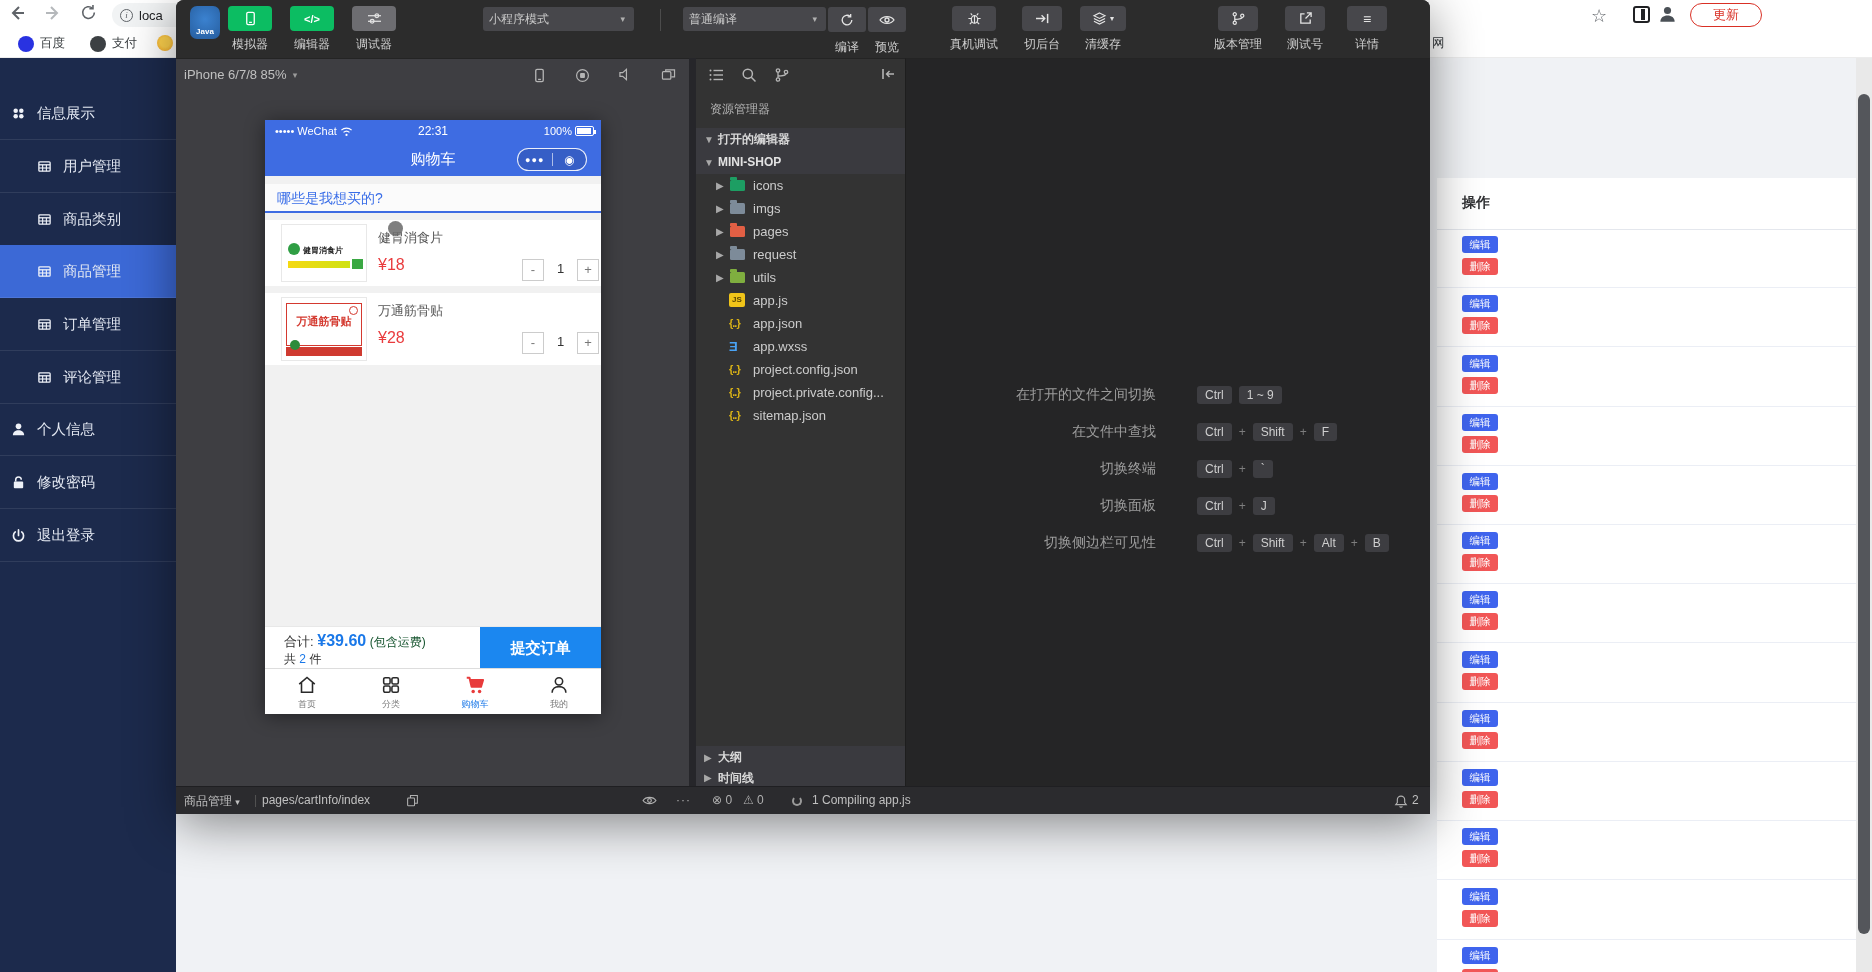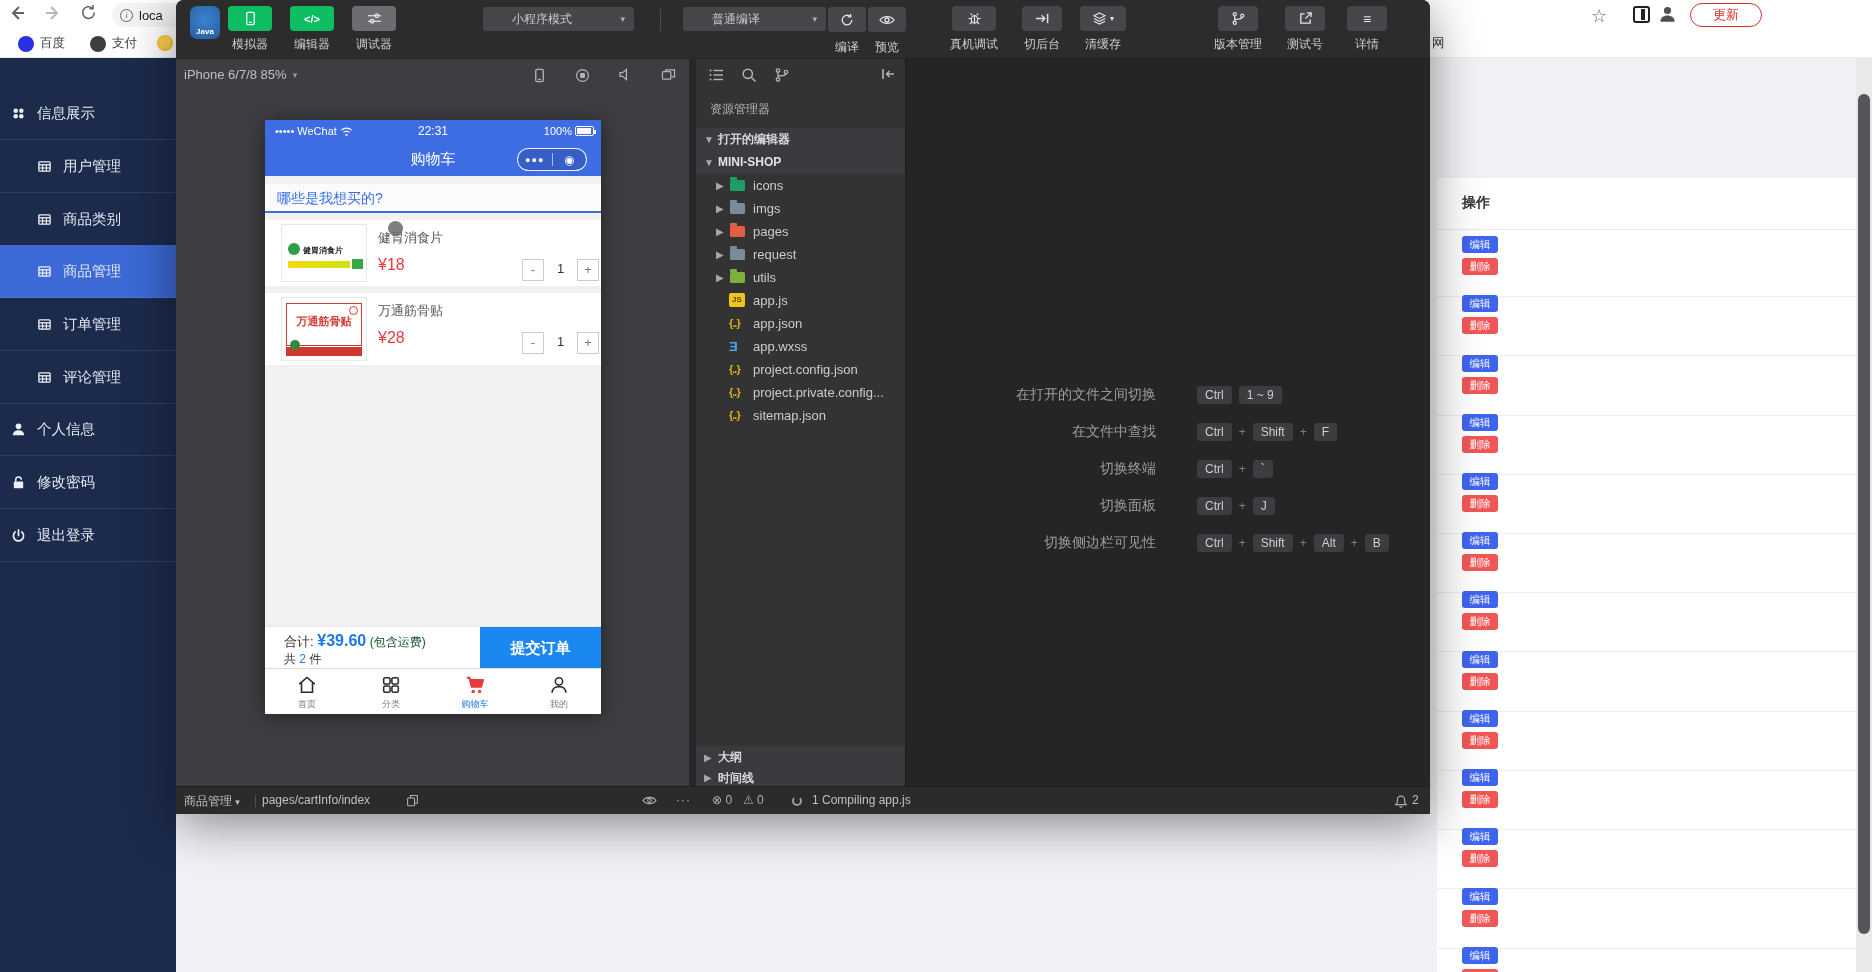--- a/index.html
+++ b/index.html
@@ -17,21 +17,21 @@
   .bm-item { position:absolute; top:5px; display:flex; align-items:center; gap:6px; font-size:12.5px; color:#3c4043; }
   .upd-pill { position:absolute; left:1690px; top:3px; width:72px; height:24px; border:1.5px solid #d93025; border-radius:13px; color:#d93025; font-size:13px; text-align:center; line-height:21px; background:#fff; }
   .sq-icon { position:absolute; left:1633px; top:6px; width:17px; height:17px; border:2px solid #202124; border-radius:3px; }
   .sq-icon::after { content:""; position:absolute; right:3px; top:1px; bottom:1px; width:4px; background:#202124; }
 
   
   .admin-main { position:absolute; left:176px; top:58px; width:1696px; height:914px; background:#f0f2f5; }
   .admin-table { position:absolute; left:1261px; top:120px; width:419px; height:794px; background:#fff; }
   .ops-header { position:absolute; left:25px; top:16px; font-size:14px; font-weight:bold; color:#303133; }
   .ops-hline { position:absolute; left:0; top:51px; width:100%; height:1px; background:#e4e7ed; }
-  .ops-row { position:absolute; left:0; width:100%; height:68px; border-bottom:1px solid #ebeef5; }
+  .ops-row { position:absolute; left:0; width:100%; height:59px; border-bottom:1px solid #ebeef5; }
   .pill { position:absolute; left:25px; width:36px; height:17px; border-radius:3px; color:#fff; font-size:10.5px; text-align:center; line-height:17px; cursor:pointer; }
   .pill.edit { top:7px; background:#3f64ed; }
   .pill.del { top:29px; background:#f15656; }
   .scrollbar { position:absolute; left:1856px; top:58px; width:16px; height:914px; background:#e9e9e9; }
   .scroll-thumb { position:absolute; left:2px; top:36px; width:12px; height:840px; border-radius:6px; background:#54565b; }
 
   
   .admin-sidebar { position:absolute; left:0; top:58px; width:176px; height:914px; background:#1c2a4c; }
   .side-row { position:absolute; left:0; width:176px; height:53px; border-bottom:1px solid rgba(255,255,255,0.09); display:flex; align-items:center; color:#e3e8f2; font-size:14.5px; cursor:pointer; }
   .side-row .sic { width:15px; height:15px; margin-right:11px; color:#eef1f8; flex:none; }
@@ -41,21 +41,21 @@
 
   
   .devtools { position:absolute; left:176px; top:0; width:1254px; height:814px; background:#2c2c2c; border-radius:8px 8px 0 0; box-shadow:0 10px 50px rgba(0,0,0,.45); z-index:10; overflow:hidden; }
   .dt-toolbar { position:absolute; left:0; top:0; width:1254px; height:58px; background:#2c2c2c; }
   .java-ic { position:absolute; left:14px; top:6px; width:30px; height:33px; border-radius:7px; background:radial-gradient(circle at 50% 40%, #3b82d0 0%, #265d9e 100%); color:#fff; font-size:8px; text-align:center; line-height:52px; font-weight:bold; }
   .tool { position:absolute; top:6px; width:60px; text-align:center; cursor:pointer; }
   .tbtn { margin:0 auto; width:44px; height:25px; border-radius:4px; background:#47474b; display:flex; align-items:center; justify-content:center; color:#e4e4e4; }
   .tbtn.green { background:#0cbd62; color:#fff; }
   .tbtn.gray { background:#6d6d71; }
   .tlabel { margin-top:5px; font-size:12px; color:#cfcfcf; white-space:nowrap; }
-  .dd { position:absolute; top:7px; height:24px; background:#47474b; border-radius:3px; color:#c9c9c9; font-size:12px; line-height:24px; padding-left:29px; cursor:pointer; }
+  .dd { position:absolute; top:7px; height:24px; background:#47474b; border-radius:3px; color:#c9c9c9; font-size:12px; line-height:24px; padding-left:6px; cursor:pointer; }
   .dd .chev { position:absolute; right:9px; top:0; font-size:9px; color:#b0b0b0; }
   .vsep { position:absolute; left:484px; top:9px; width:1px; height:22px; background:#4c4c4c; }
   .ibtn { position:absolute; top:7px; width:38px; height:25px; background:#47474b; border-radius:3px; display:flex; align-items:center; justify-content:center; color:#e4e4e4; cursor:pointer; }
   .ilabel { position:absolute; top:39px; width:38px; text-align:center; font-size:12px; color:#cfcfcf; }
 
   .dt-sim { position:absolute; left:0; top:58px; width:513px; height:728px; background:#3e3e42; border-top:1px solid #242424; }
   .sim-head { position:absolute; left:8px; top:8px; font-size:13px; color:#c0c0c0; display:flex; gap:6px; align-items:center; cursor:pointer; }
   .sim-ic { position:absolute; top:9px; color:#b5b5b5; cursor:pointer; }
   .dt-div1 { position:absolute; left:513px; top:58px; width:7px; height:728px; background:#26262a; }
   .dt-explorer { position:absolute; left:520px; top:58px; width:209px; height:728px; background:#333333; border-top:1px solid #242424; }

